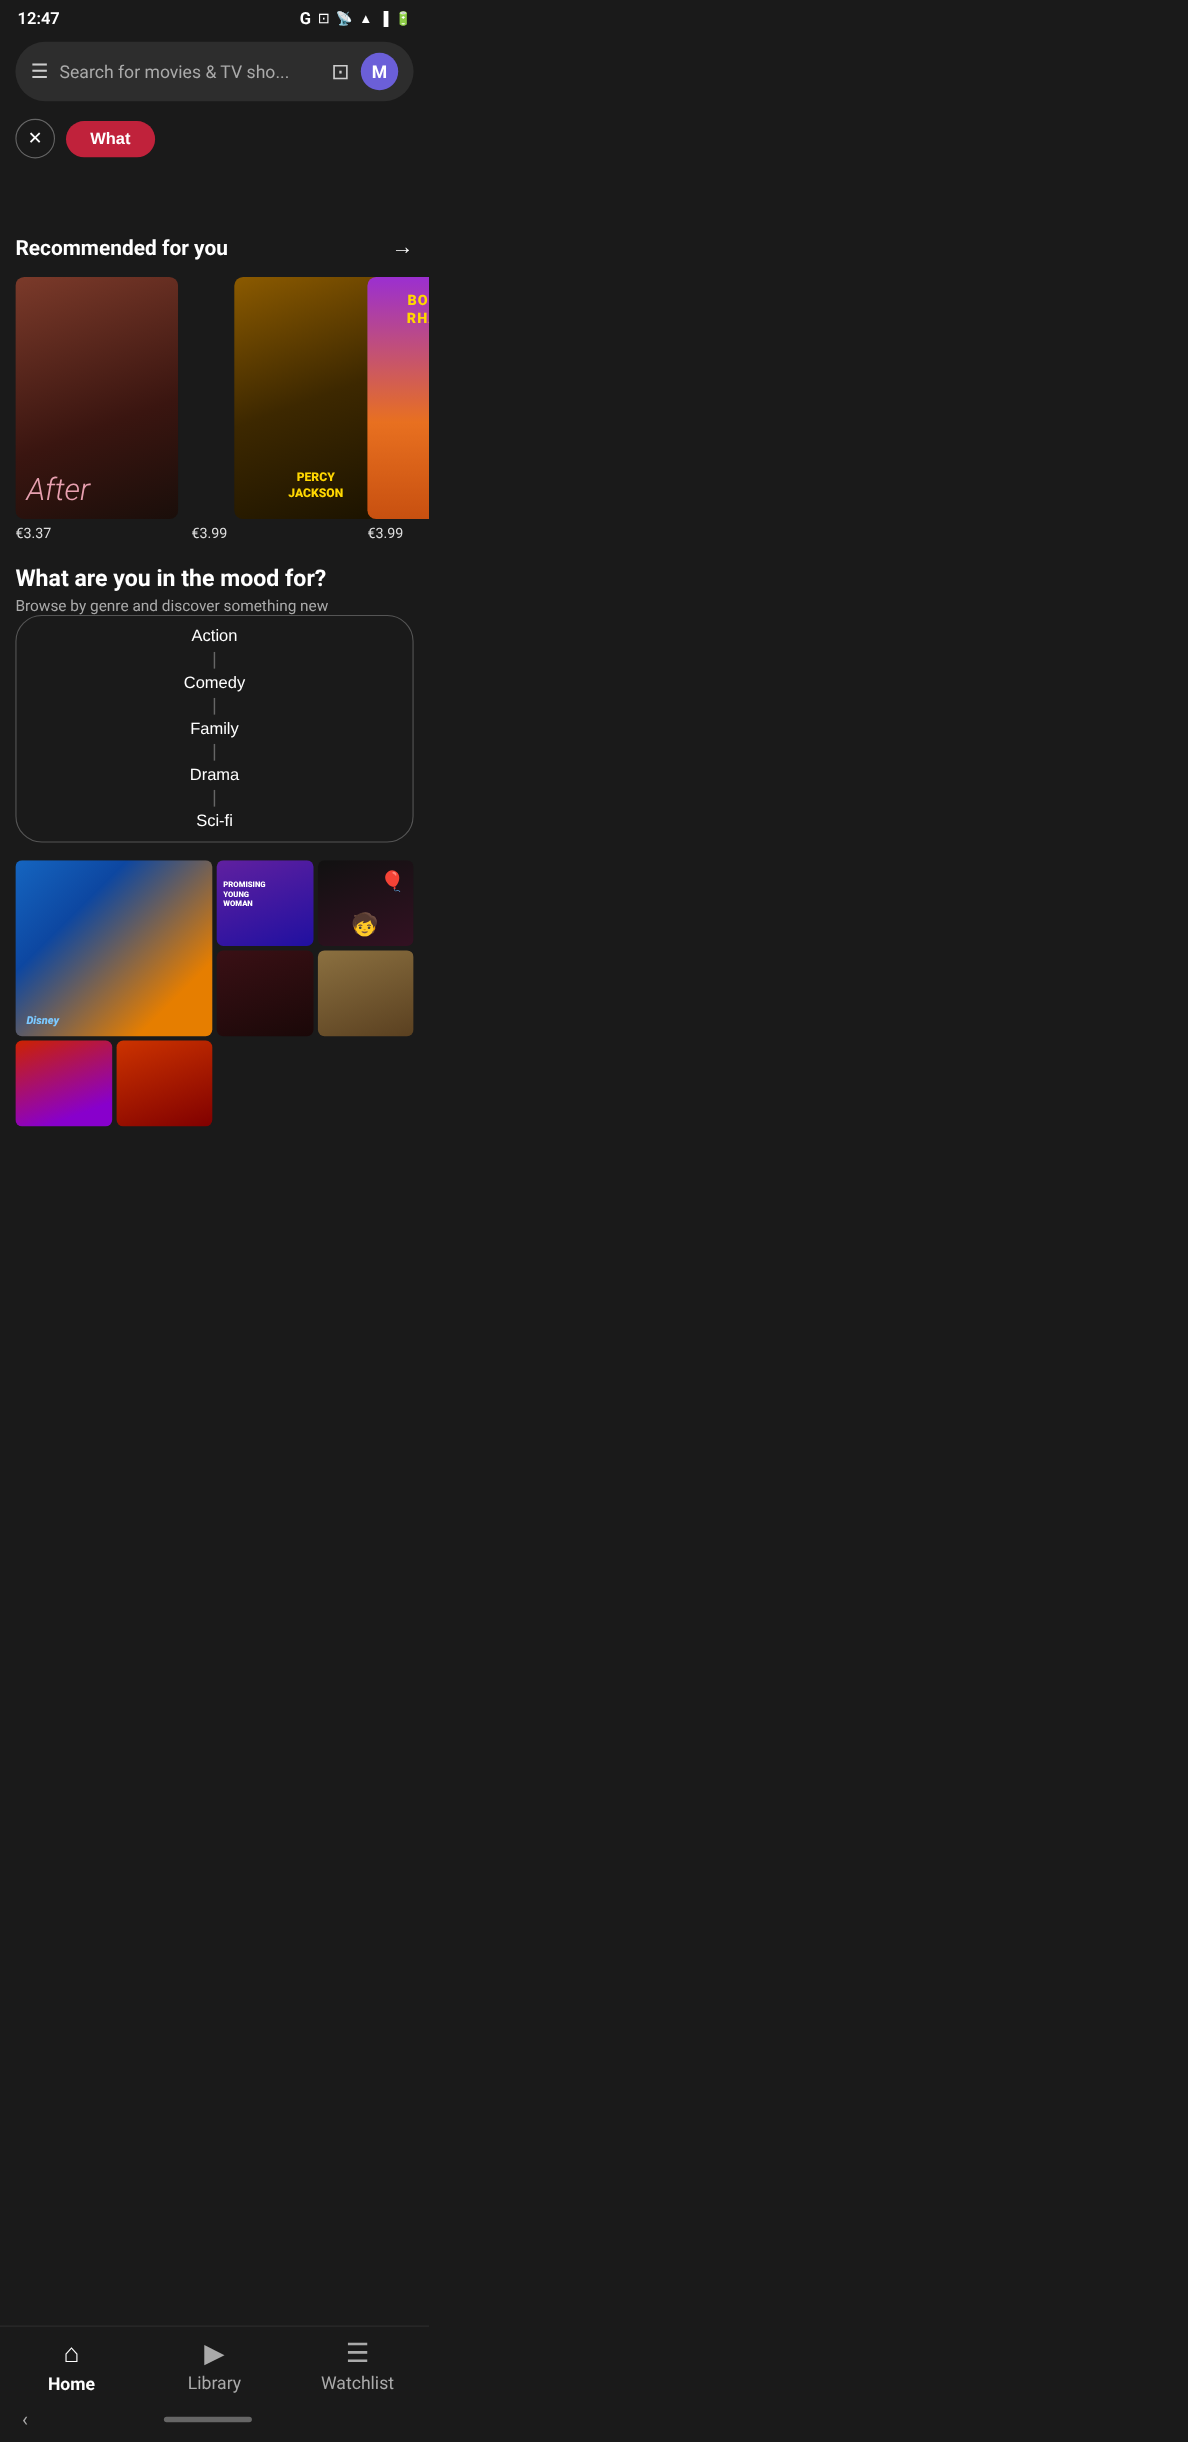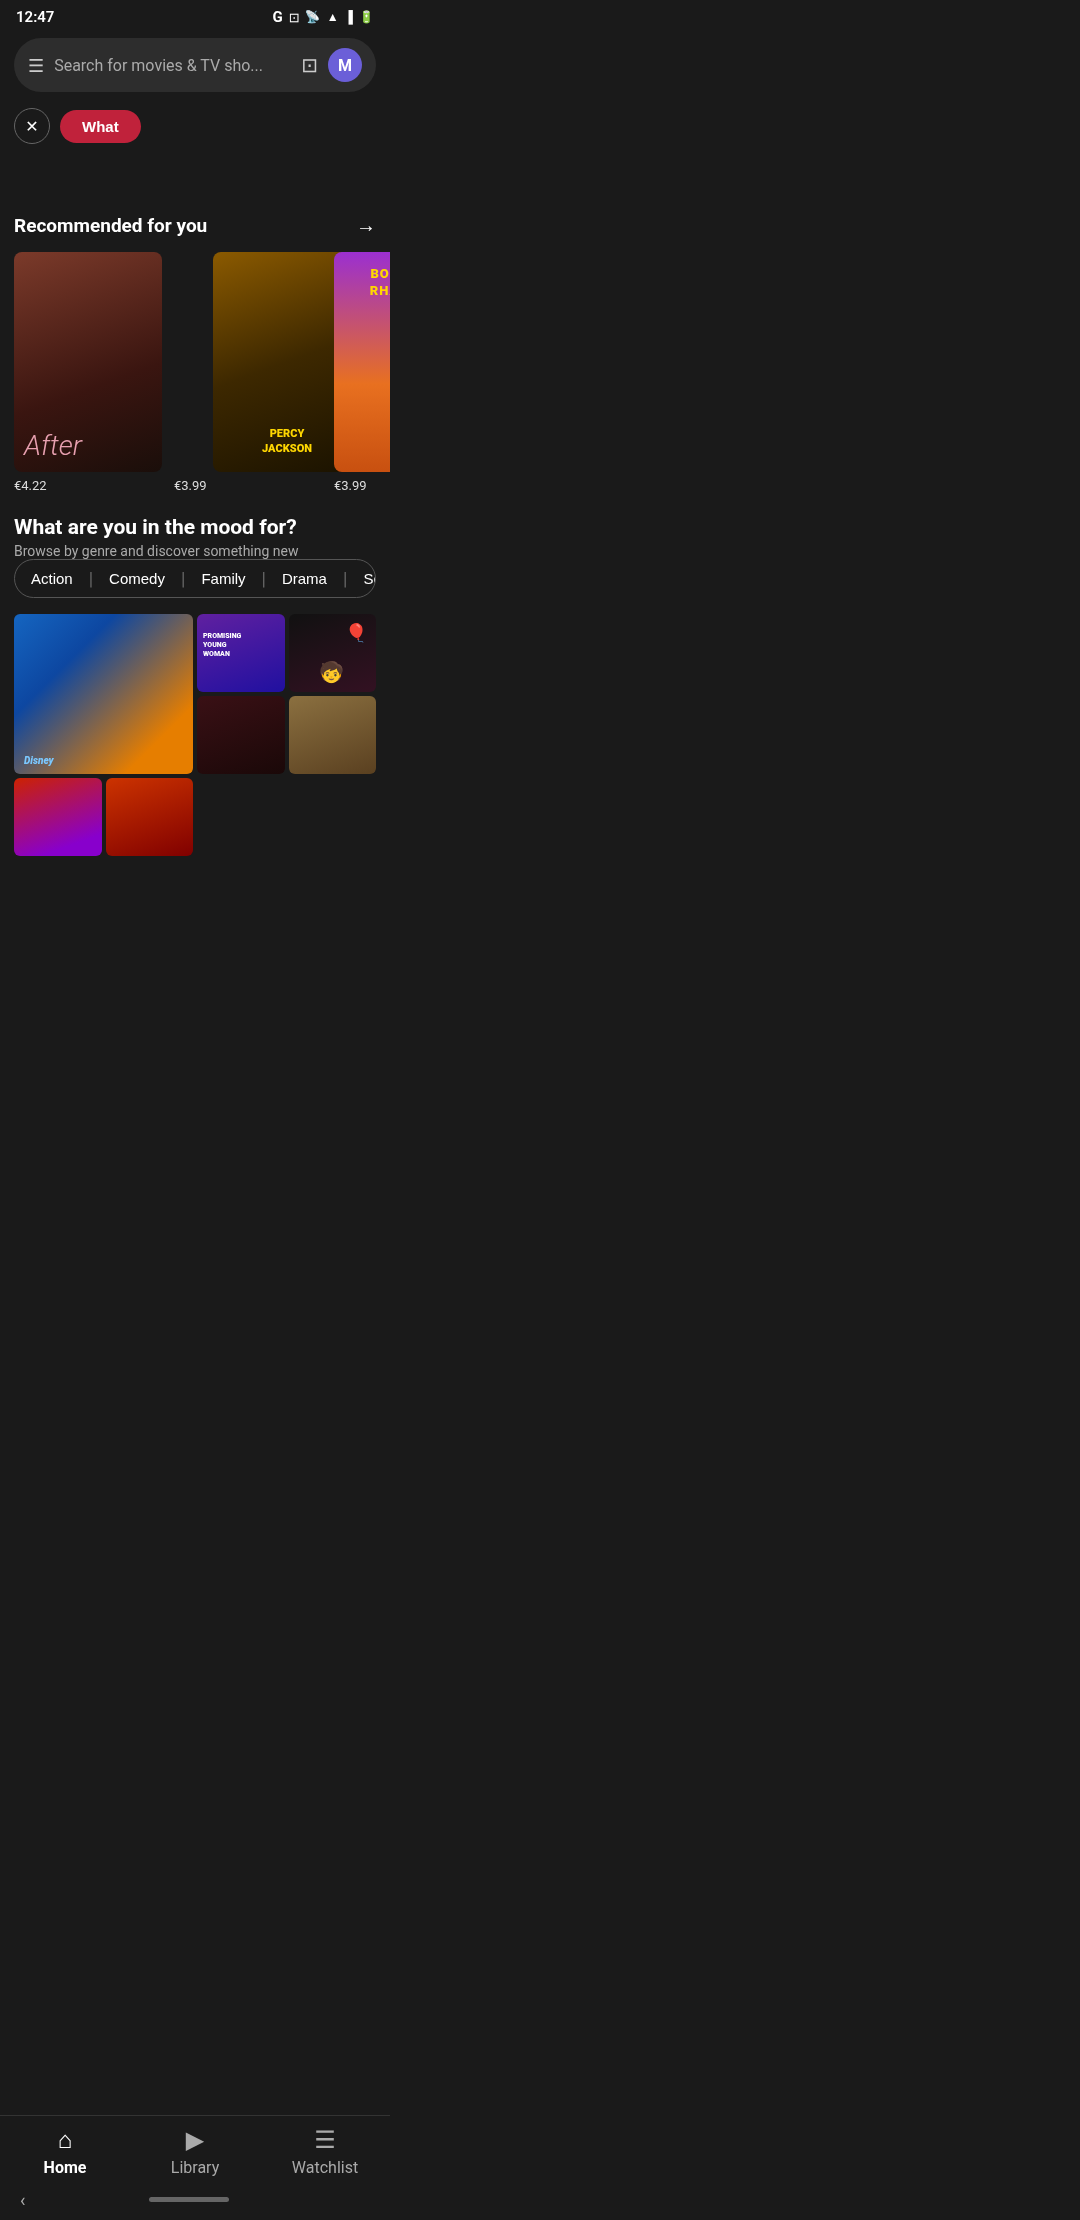--- a/index.html
+++ b/index.html
@@ -176,20 +176,21 @@
       display: flex;
       gap: 0;
       overflow-x: auto;
       scrollbar-width: none;
       border: 1.5px solid #555;
       border-radius: 24px;
       padding: 8px 0;
       margin-bottom: 16px;
       width: 100%;
       align-items: center;
+      flex-direction: column;
     }
     .genre-row::-webkit-scrollbar { display: none; }
     .genre-chip {
       flex-shrink: 0;
       padding: 2px 16px;
       font-size: 15px;
       color: #fff;
       background: none;
       border: none;
       cursor: pointer;
@@ -290,21 +291,21 @@
 </div>
 
 <div class="movie-scroll">
 
   <div class="movie-card">
     <div class="movie-poster poster-after">
       <div style="width:100%;height:100%;background:linear-gradient(160deg,#7b3a2a 0%,#3a1510 60%,#1a0e0a 100%);display:flex;align-items:flex-end;justify-content:flex-start;padding:10px;">
         <span style="font-size:28px;font-style:italic;color:#e8a0b0;font-weight:300;">After</span>
       </div>
     </div>
-    <div class="movie-price">€4.22</div>
+    <div class="movie-price">€3.37</div>
   </div>
 
   <div class="movie-card">
     <div class="movie-poster" style="background:linear-gradient(160deg,#8b5a00 0%,#3d2800 50%,#1a1200 100%);display:flex;align-items:flex-end;justify-content:center;padding-bottom:16px;margin-left:39px;">
       <span style="font-size:11px;font-weight:900;color:#ffd700;text-align:center;text-transform:uppercase;line-height:1.3;">PERCY<br>JACKSON</span>
     </div>
     <div class="movie-price">€3.99</div>
   </div>
 
   <div class="movie-card">

